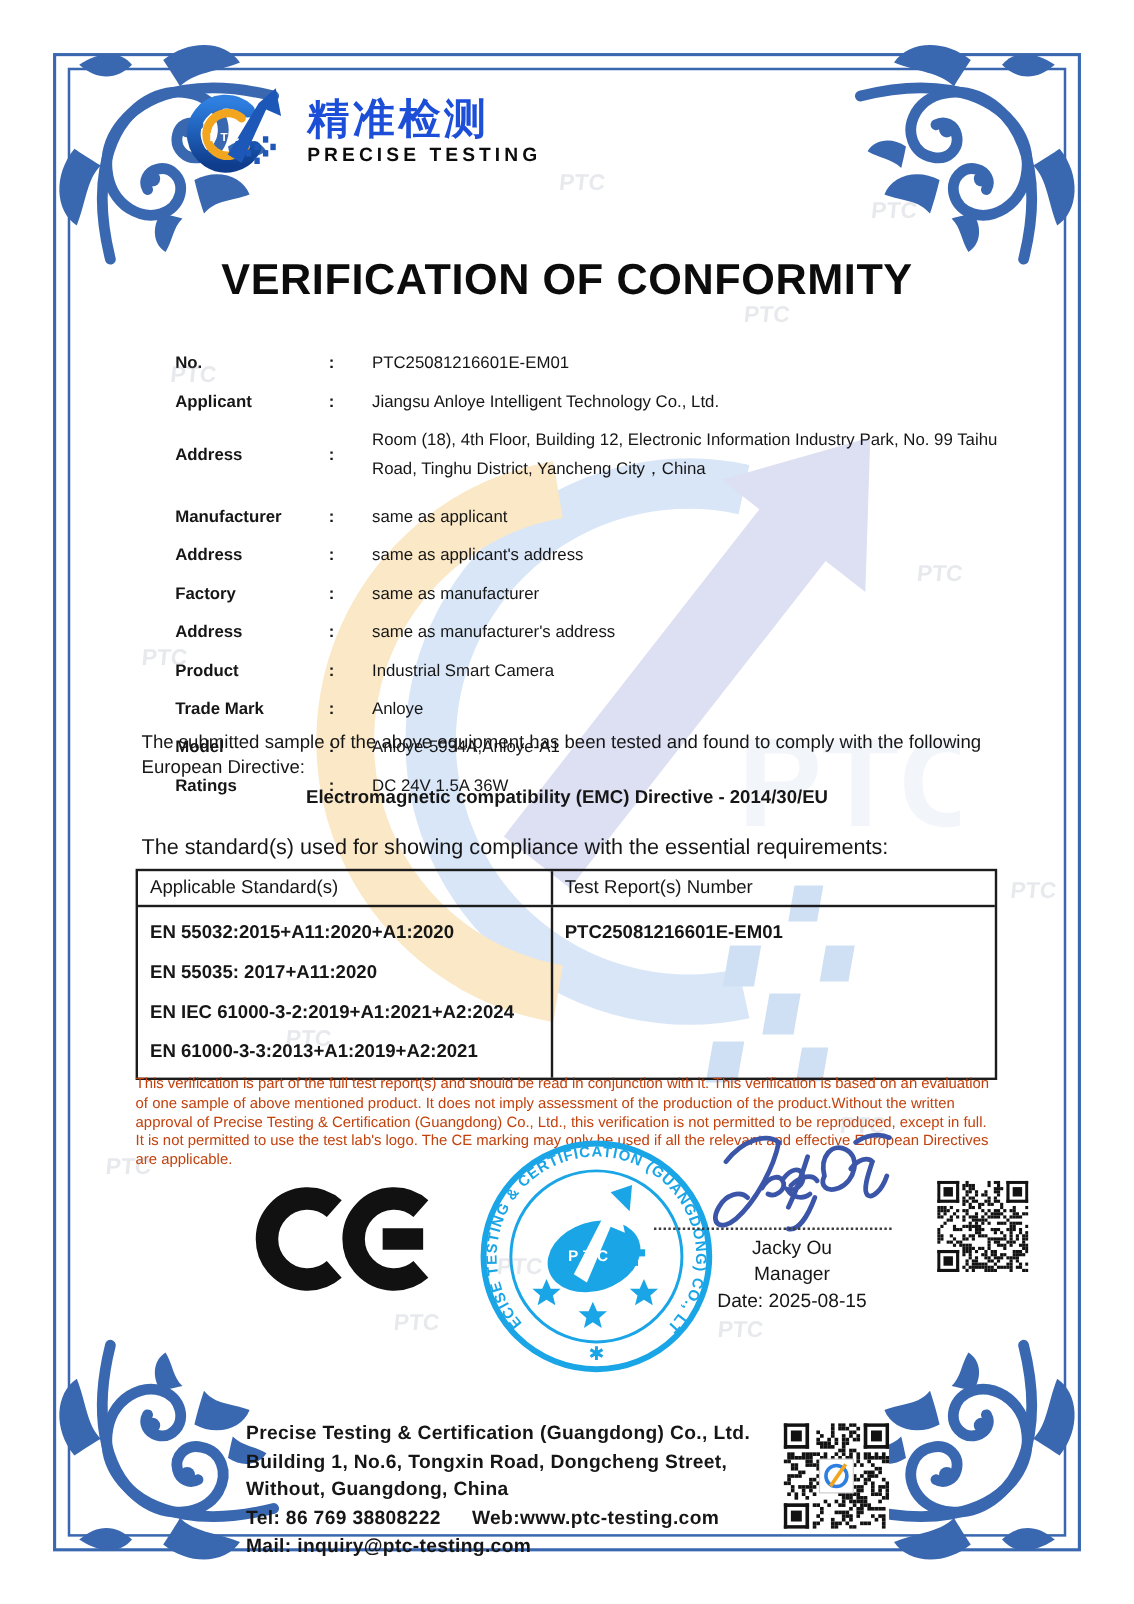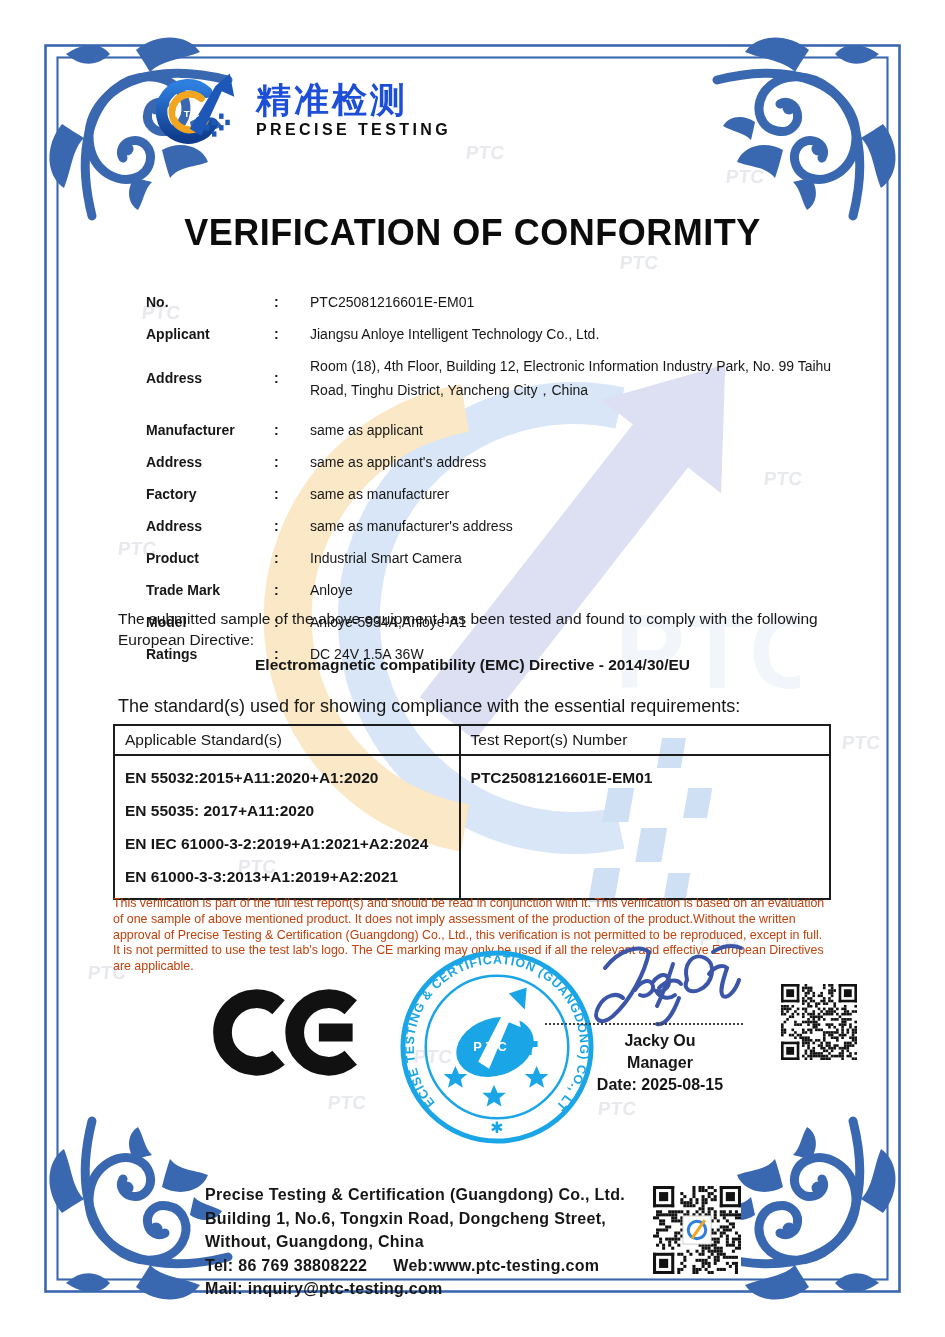--- a/index.html
+++ b/index.html
@@ -35,21 +35,21 @@
   .t-c2{width:51.6%;padding:5px 10px;box-sizing:border-box;}
   .std-line{font-weight:bold;line-height:33px;white-space:nowrap;}
   .report-no{font-weight:bold;line-height:33px;}
   
   .disclaimer{left:113px;top:896px;width:718px;font-size:12.4px;line-height:15.8px;color:#c2410c;}
   
   .ce{left:212px;top:984px;width:150px;height:97px;}
   .stamp{left:398px;top:948px;width:198px;height:198px;}
   .sig-svg{left:583px;top:938px;width:170px;height:92px;}
   .dotline{left:545px;top:1001px;width:198px;height:22px;border-bottom:2.6px dotted #3c3c3c;}
-  .sig-block{left:575px;top:1030px;width:170px;text-align:center;font-weight:bold;font-size:16px;line-height:22px;}
+  .sig-block{left:575px;top:1030px;width:170px;text-align:center;font-weight:normal;font-size:16px;line-height:22px;}
   .qr1{left:781px;top:984px;}
   
   .footer{left:205px;top:1183px;width:470px;font-weight:bold;font-size:16px;line-height:23.5px;color:#161616;letter-spacing:.3px;}
   .foot-telweb{display:flex;gap:26px;}
   .qr2{left:653px;top:1186px;}
   
   .wm-ptc{position:absolute;font-weight:bold;color:rgba(135,145,165,.20);pointer-events:none;}
   .wm-big{left:200px;top:268px;width:600px;height:655px;pointer-events:none;}
   .frame-svg{left:0;top:0;width:945px;height:1337px;pointer-events:none;}
 </style>

